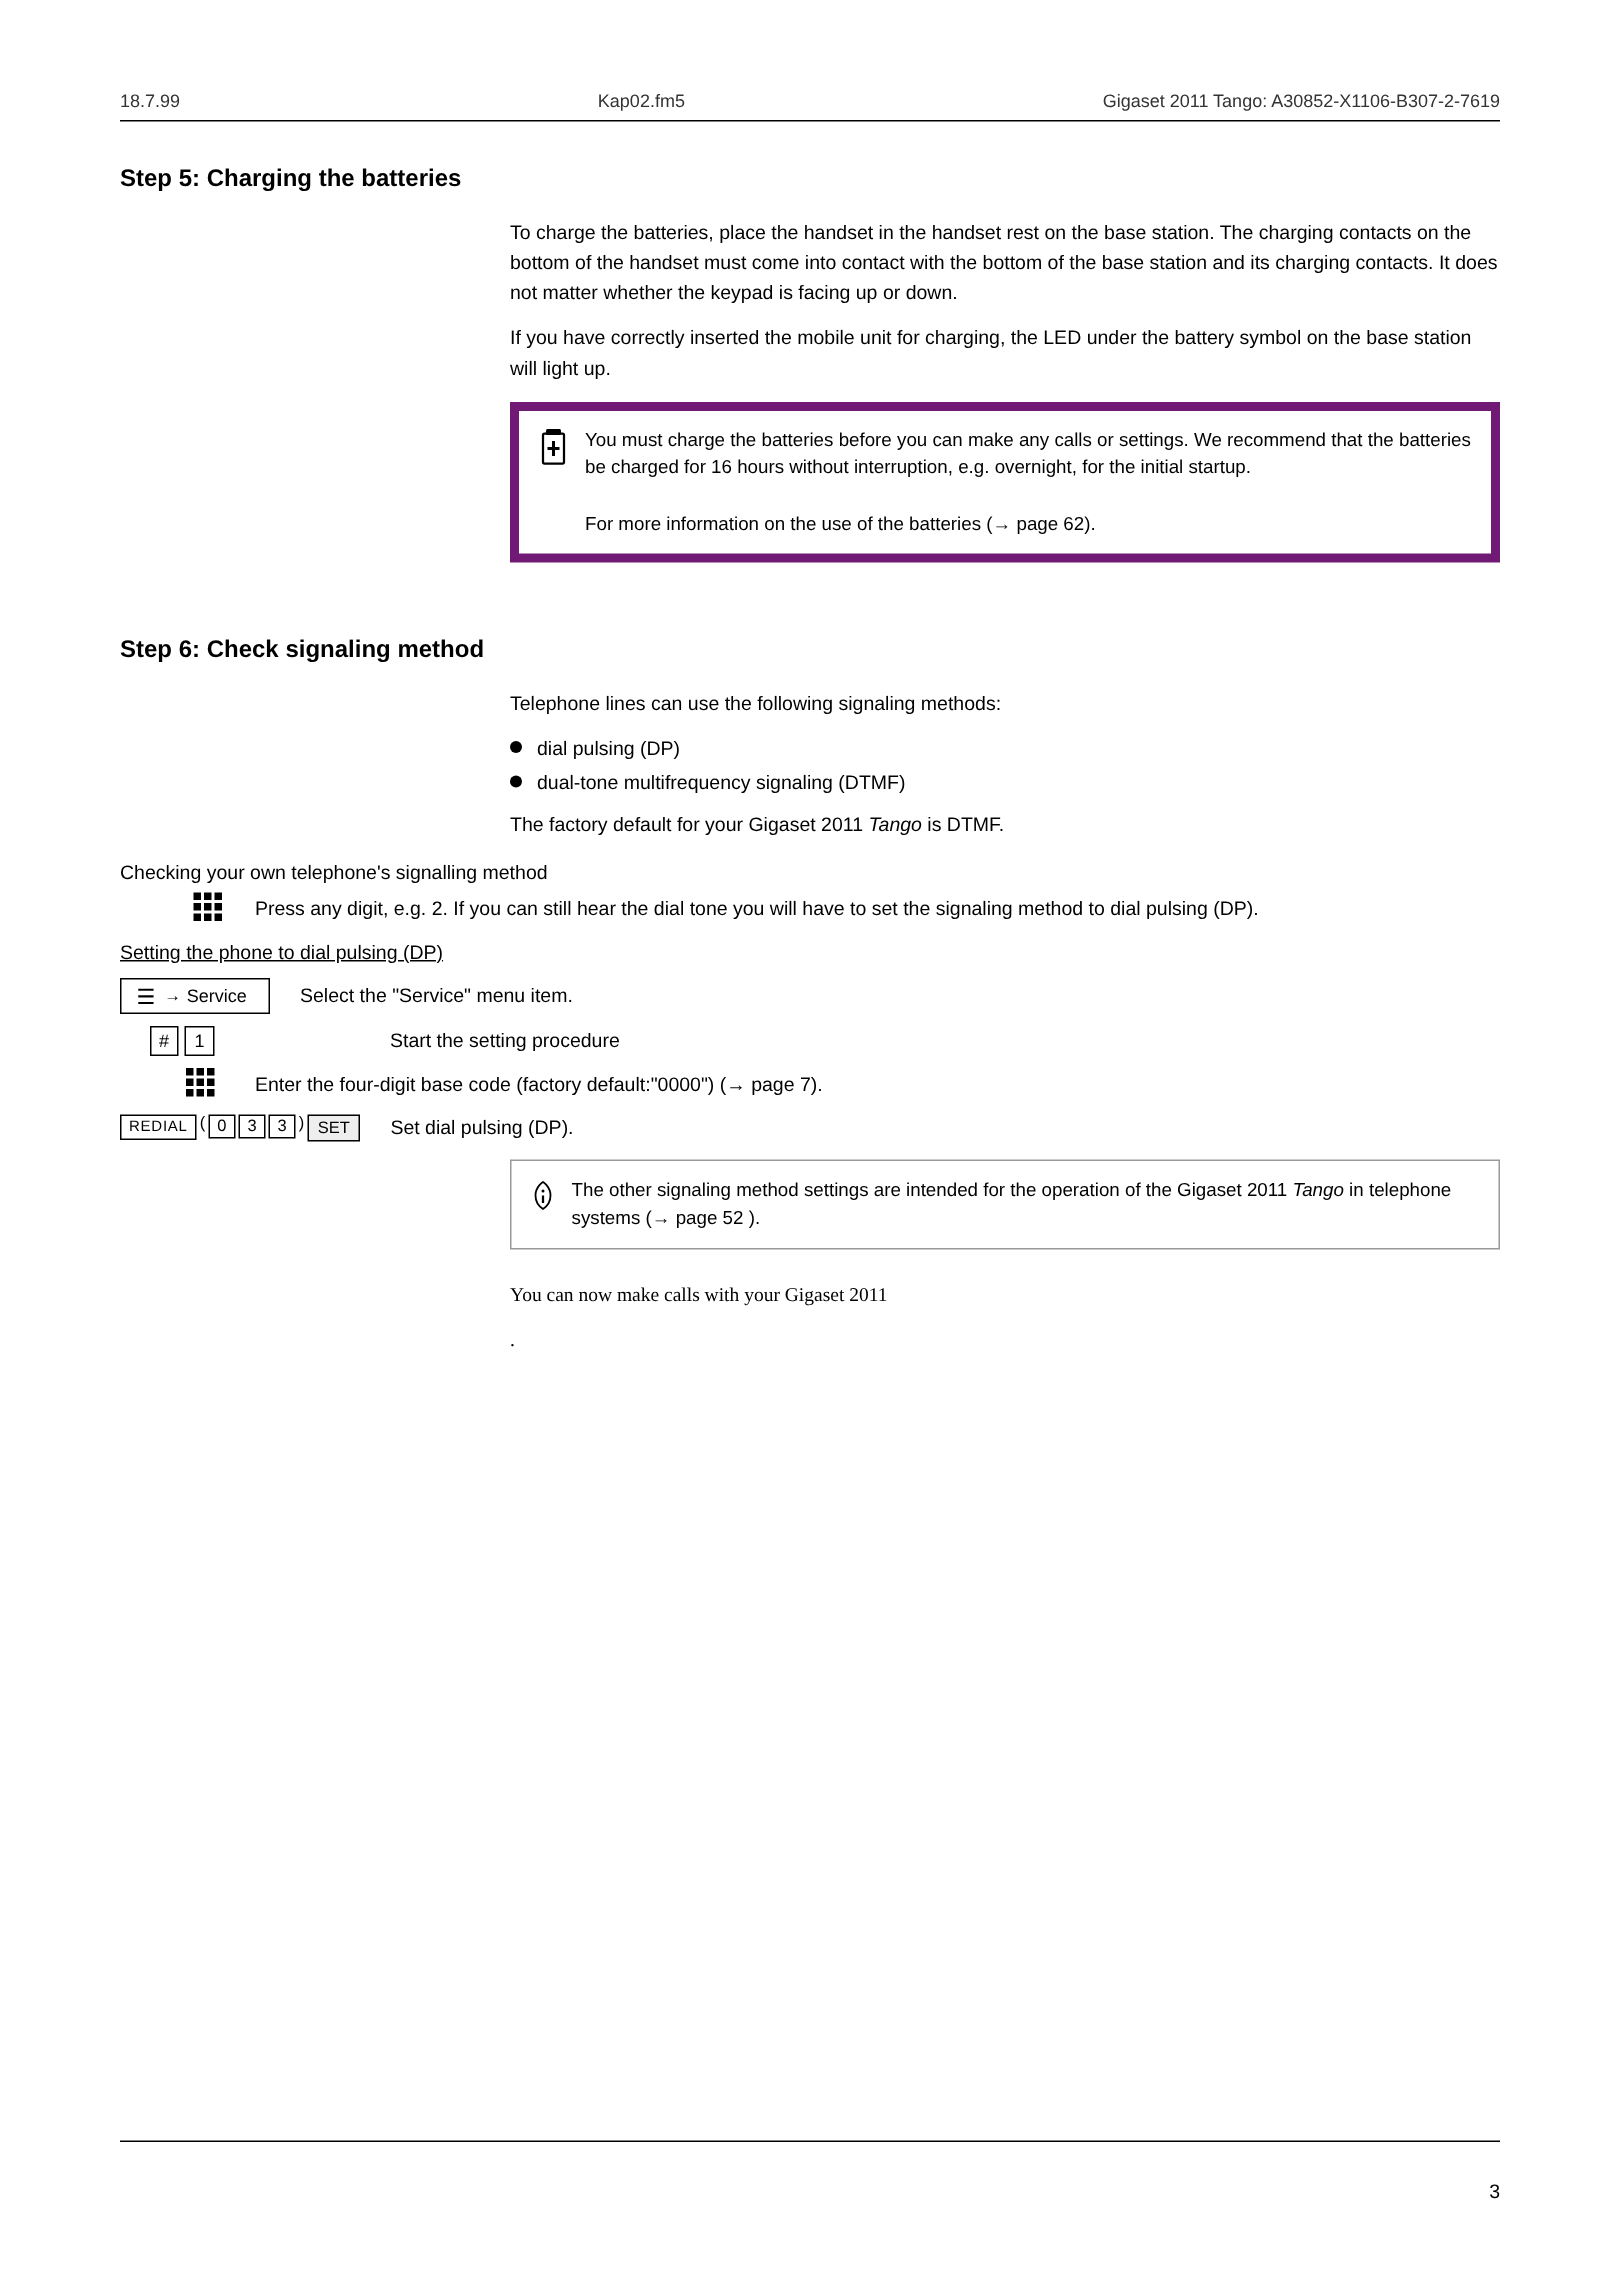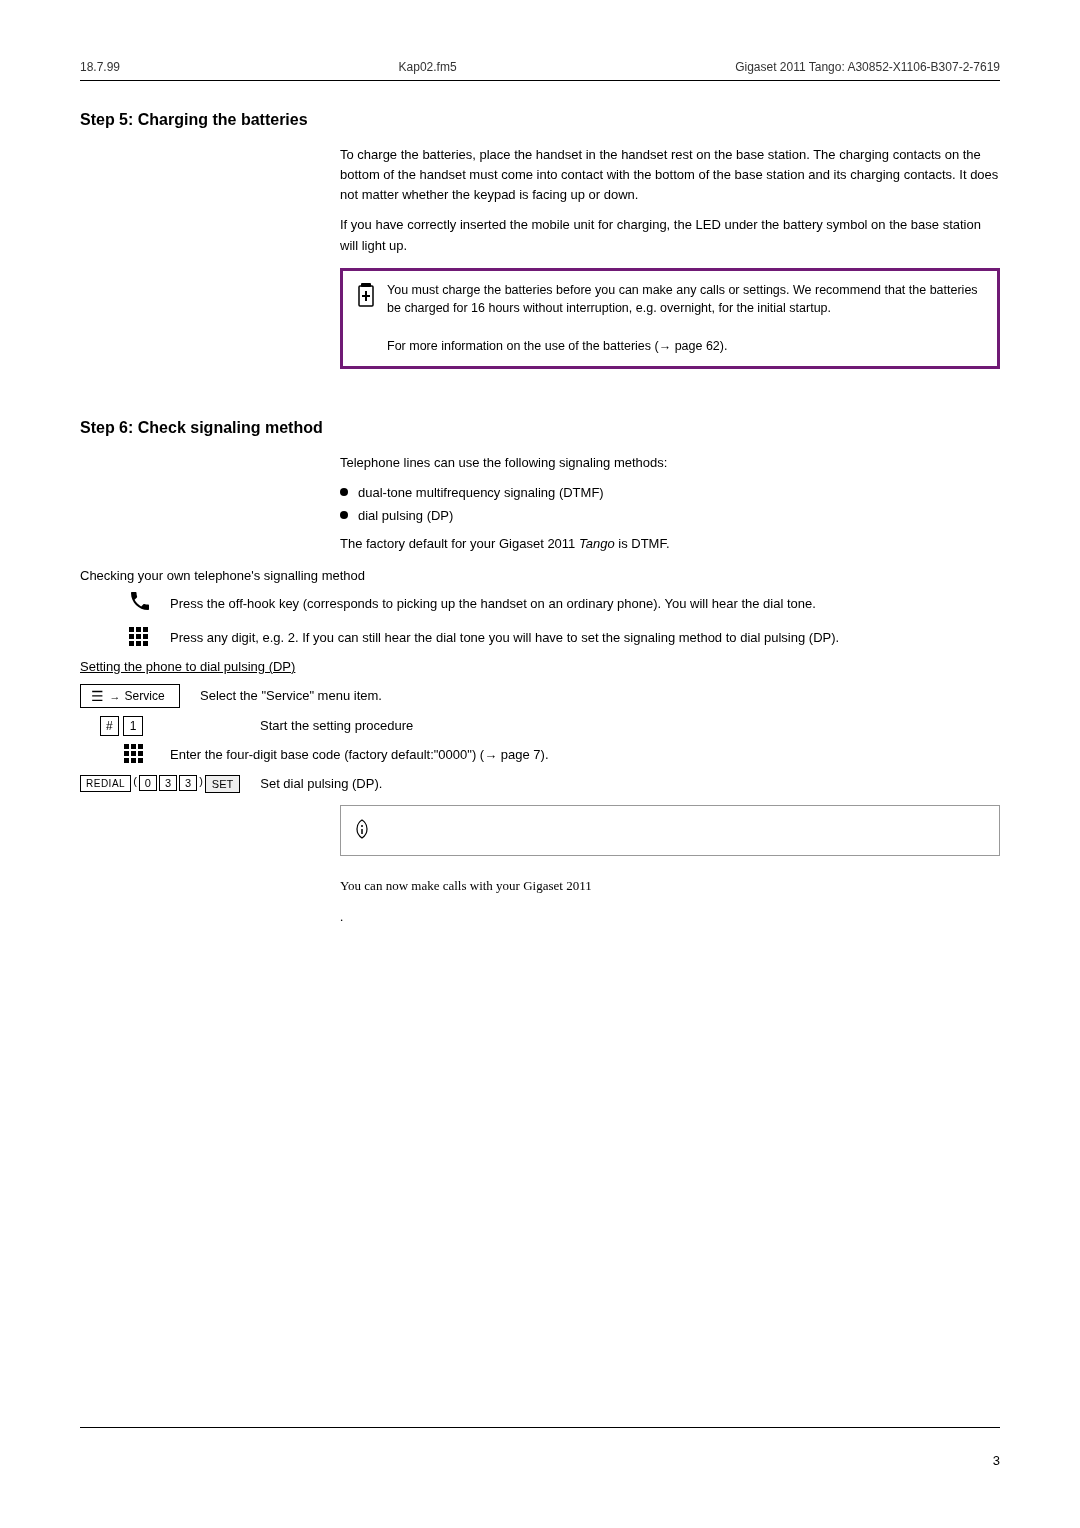--- a/index.html
+++ b/index.html
@@ -74,21 +74,21 @@
     }
 
     .body-text {
       font-size: 13px;
       line-height: 1.55;
       margin-bottom: 10px;
     }
 
     
     .info-box {
-      border: 3px solid #701a75;
+      border: 6px solid #701a75;
       padding: 10px 12px;
       display: flex;
       align-items: flex-start;
       margin-top: 12px;
       margin-bottom: 10px;
     }
 
     .info-icon {
       font-size: 22px;
       margin-right: 10px;
@@ -372,44 +372,34 @@
   </div>
 
   <div class="step6-section">
     <h2 class="step-heading">Step 6: Check signaling method</h2>
 
     <div class="indent-content">
       <p class="body-text">Telephone lines can use the following signaling methods:</p>
       <ul class="bullet-list">
         <li>
           <span class="bullet-dot"></span>
-          <span>dual-tone multifrequency signaling (DTMF)</span>
+          <span>dial pulsing (DP)</span>
         </li>
         <li>
           <span class="bullet-dot"></span>
-          <span>dial pulsing (DP)</span>
+          <span>dual-tone multifrequency signaling (DTMF)</span>
         </li>
       </ul>
       <p class="body-text">
         The factory default for your Gigaset 2011 <span class="italic">Tango</span> is DTMF.
       </p>
     </div>
 
     <p class="subsection-label" style="margin-top: 14px;">Checking your own telephone's signalling method</p>
 
-    <div class="key-row">
-      <div class="key-icon-area" style="width:80px; padding-left: 40px;">
-        <span class="phone-icon">
-          <svg width="24" height="24" viewBox="0 0 24 24" fill="none" xmlns="http://www.w3.org/2000/svg">
-            <path d="M6.6 10.8c1.4 2.8 3.8 5.1 6.6 6.6l2.2-2.2c.3-.3.7-.4 1-.2 1.1.4 2.3.6 3.6.6.6 0 1 .4 1 1V20c0 .6-.4 1-1 1-9.4 0-17-7.6-17-17 0-.6.4-1 1-1h3.5c.6 0 1 .4 1 1 0 1.3.2 2.5.6 3.6.1.3 0 .7-.2 1L6.6 10.8z" fill="#000"></path>
-          </svg>
-        </span>
-      </div>
-      <p class="key-text">Press the off-hook key (corresponds to picking up the handset on an ordinary phone). You will hear the dial tone.</p>
-    </div>
 
     <div class="key-row">
       <div class="key-icon-area" style="width:80px; padding-left: 40px;">
         <div class="keypad-icon">
           <div class="keypad-grid">
             <div class="keypad-dot"></div>
               <div class="keypad-dot"></div>
               <div class="keypad-dot"></div>
             <div class="keypad-dot"></div>
               <div class="keypad-dot"></div>
@@ -476,20 +466,25 @@
     </div>
 
     <div class="warning-box indent-content" style="margin-top: 12px; margin-bottom: 20px;">
       <div class="warning-icon">
         <svg width="18" height="22" viewBox="0 0 18 22" fill="none" xmlns="http://www.w3.org/2000/svg">
           <path d="M9 2 C9 2, 14 5, 14 11 C14 15, 12 18, 9 20 C6 18, 4 15, 4 11 C4 5, 9 2, 9 2Z" stroke="#000" stroke-width="1.2" fill="none"></path>
           <circle cx="9" cy="8" r="1" fill="#000"></circle>
           <line x1="9" y1="11" x2="9" y2="16" stroke="#000" stroke-width="1.5"></line>
         </svg>
       </div>
+      <div class="info-text">
+        <span>
+          The other signaling method settings are intended for the operation of the Gigaset 2011 <span class="italic">Tango</span> in telephone systems (→ page 52 ).
+        </span>
+      </div>
     </div>
 
     <div class="indent-content" style="margin-top: 20px; font-family: Liberation Serif, serif;">
       <p class="body-text">
         <span>You can now make calls with your Gigaset 2011</span>
       </p>
       <p class="body-text">.</p>
     </div>
 
   </div>

